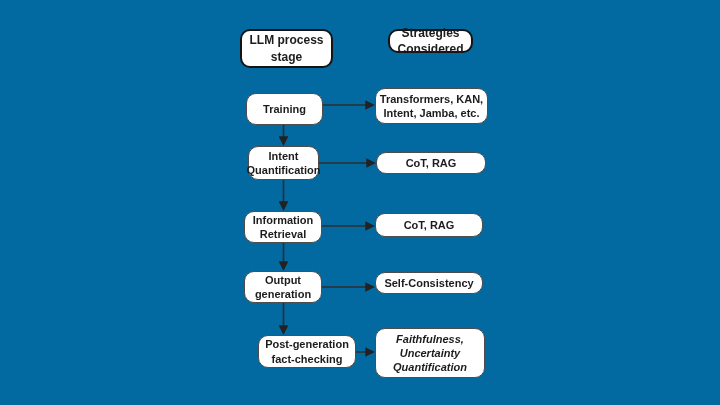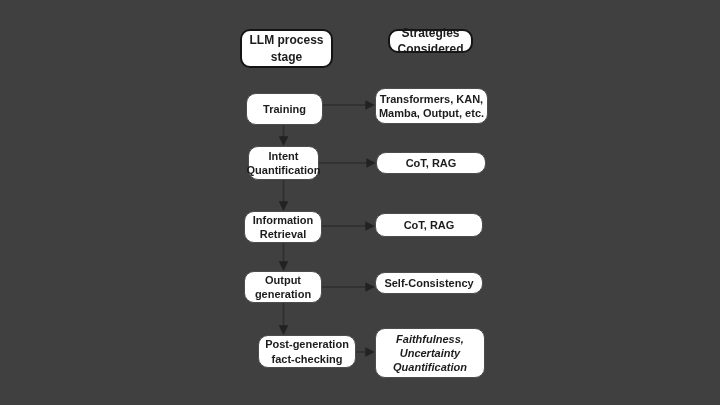--- a/index.html
+++ b/index.html
@@ -1,20 +1,20 @@
 <!DOCTYPE html>
 <html><head>
 <meta charset="utf-8">
 <style>
   html, body { margin: 0; padding: 0; }
   .canvas {
     position: relative;
     width: 720px;
     height: 405px;
-    background: #404040;
+    background: #0369a1;
     font-family: "Liberation Sans", sans-serif;
     overflow: hidden;
   }
   .connectors {
     position: absolute;
     left: 0; top: 0;
     width: 720px; height: 405px;
   }
   .box {
     position: absolute;
@@ -89,21 +89,21 @@
   <div class="box flow-box b2">Intent
 Quantification</div>
   <div class="box flow-box b4">Output
 generation</div>
   <div class="box flow-box b3">Information
 Retrieval</div>
   <div class="box flow-box b5">Post-generation
 fact-checking</div>
 
   <div class="box flow-box s1">Transformers, KAN,
-Mamba, Output, etc.</div>
+Intent, Jamba, etc.</div>
   <div class="box flow-box s2">CoT, RAG</div>
   <div class="box flow-box s3">CoT, RAG</div>
   <div class="box flow-box s4">Self-Consistency</div>
   <div class="box flow-box s5">Faithfulness,
 Uncertainty
 Quantification</div>
 
 </div>
 
 </body></html>

